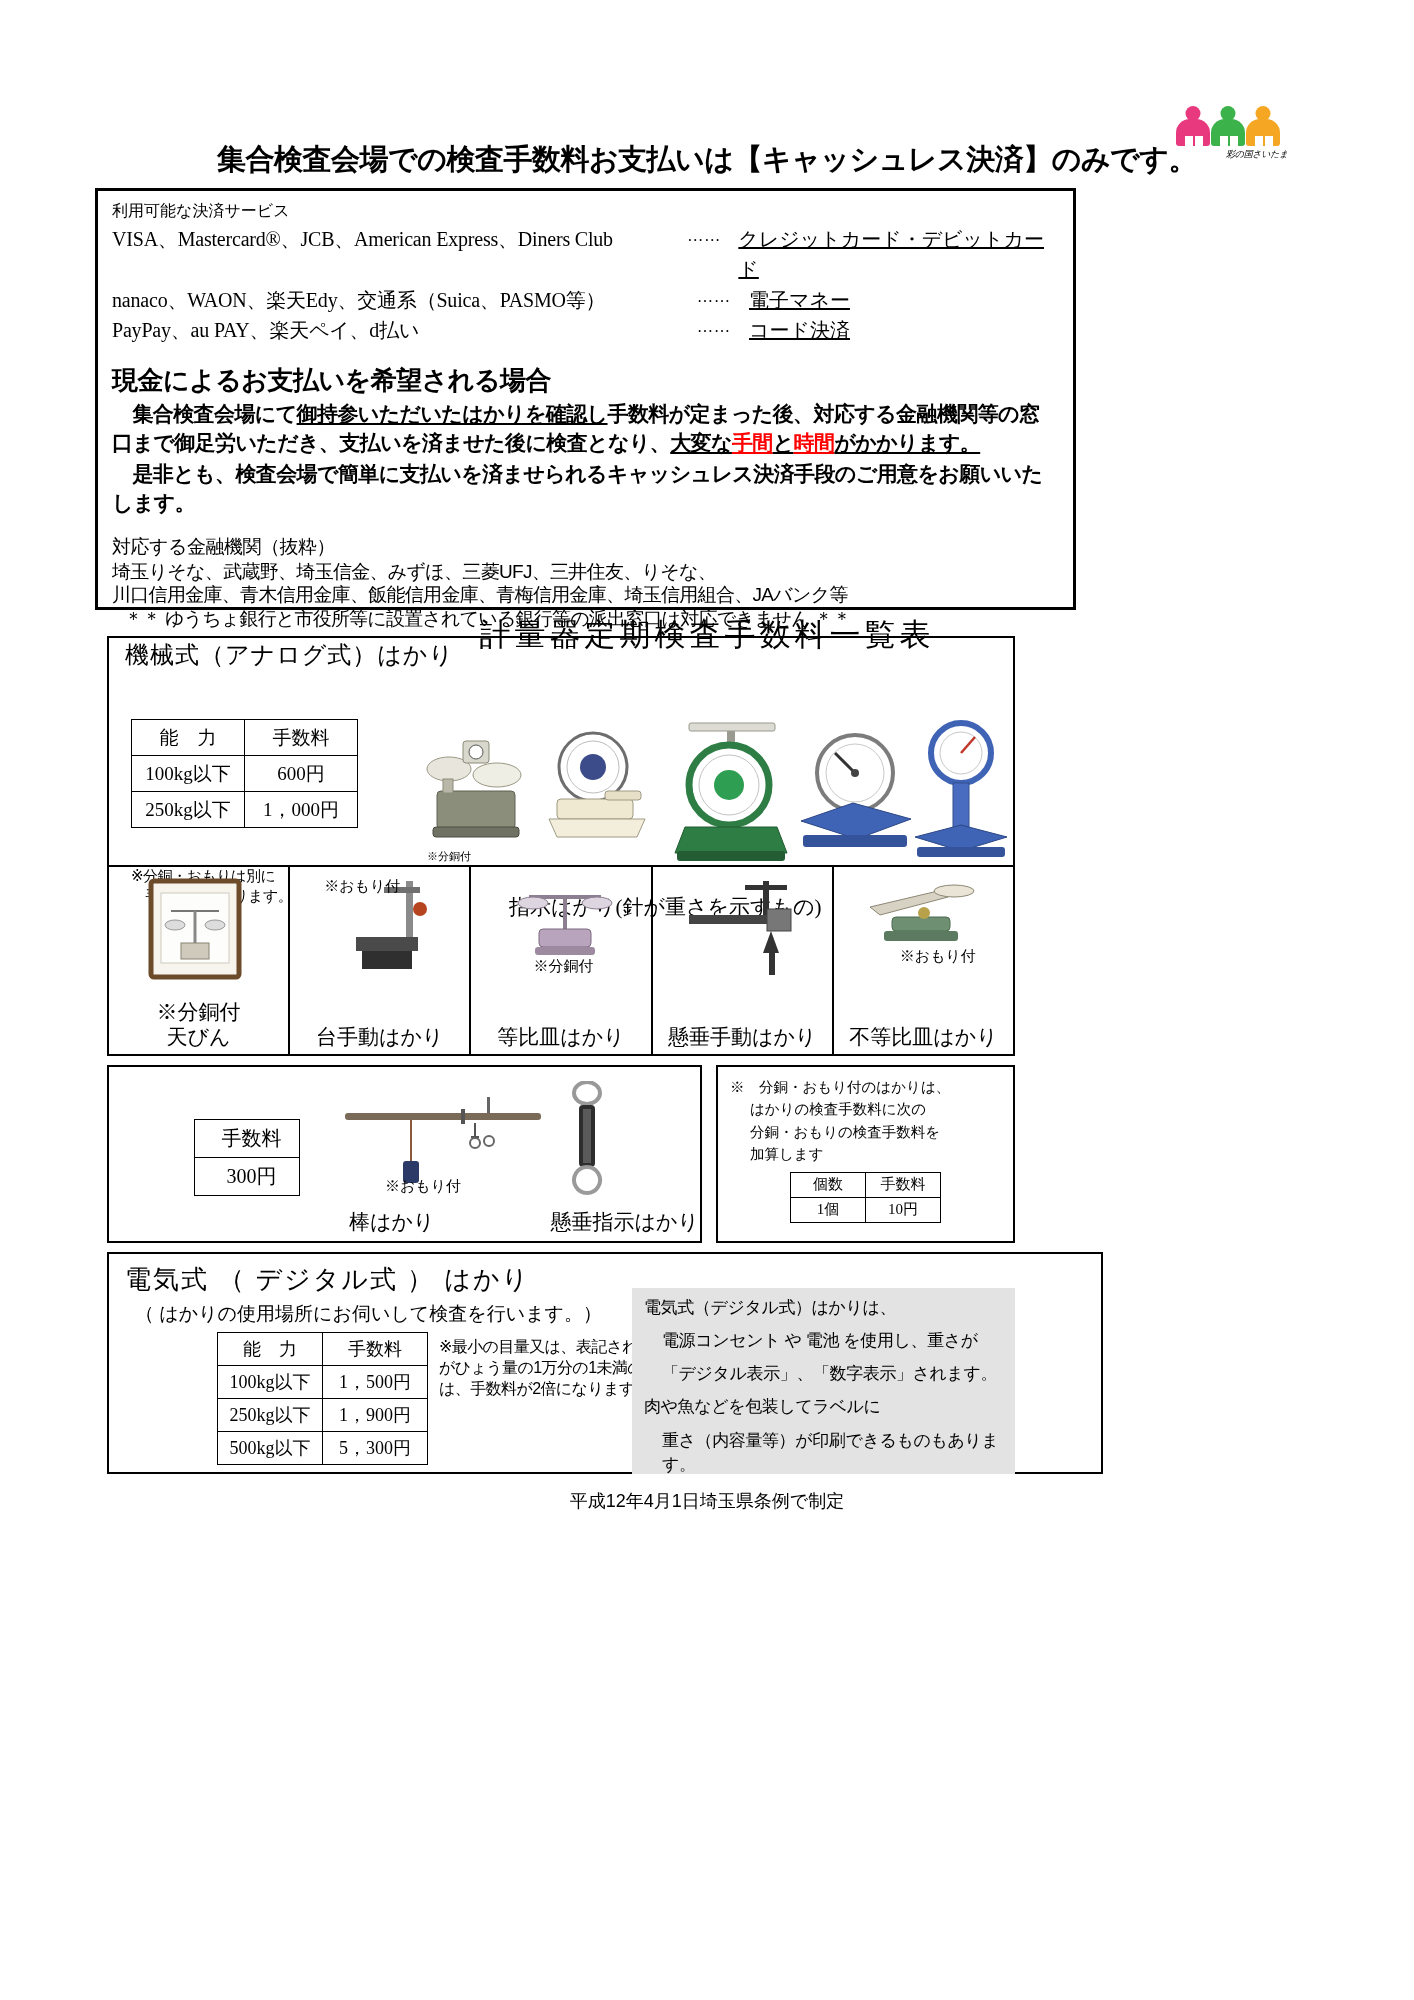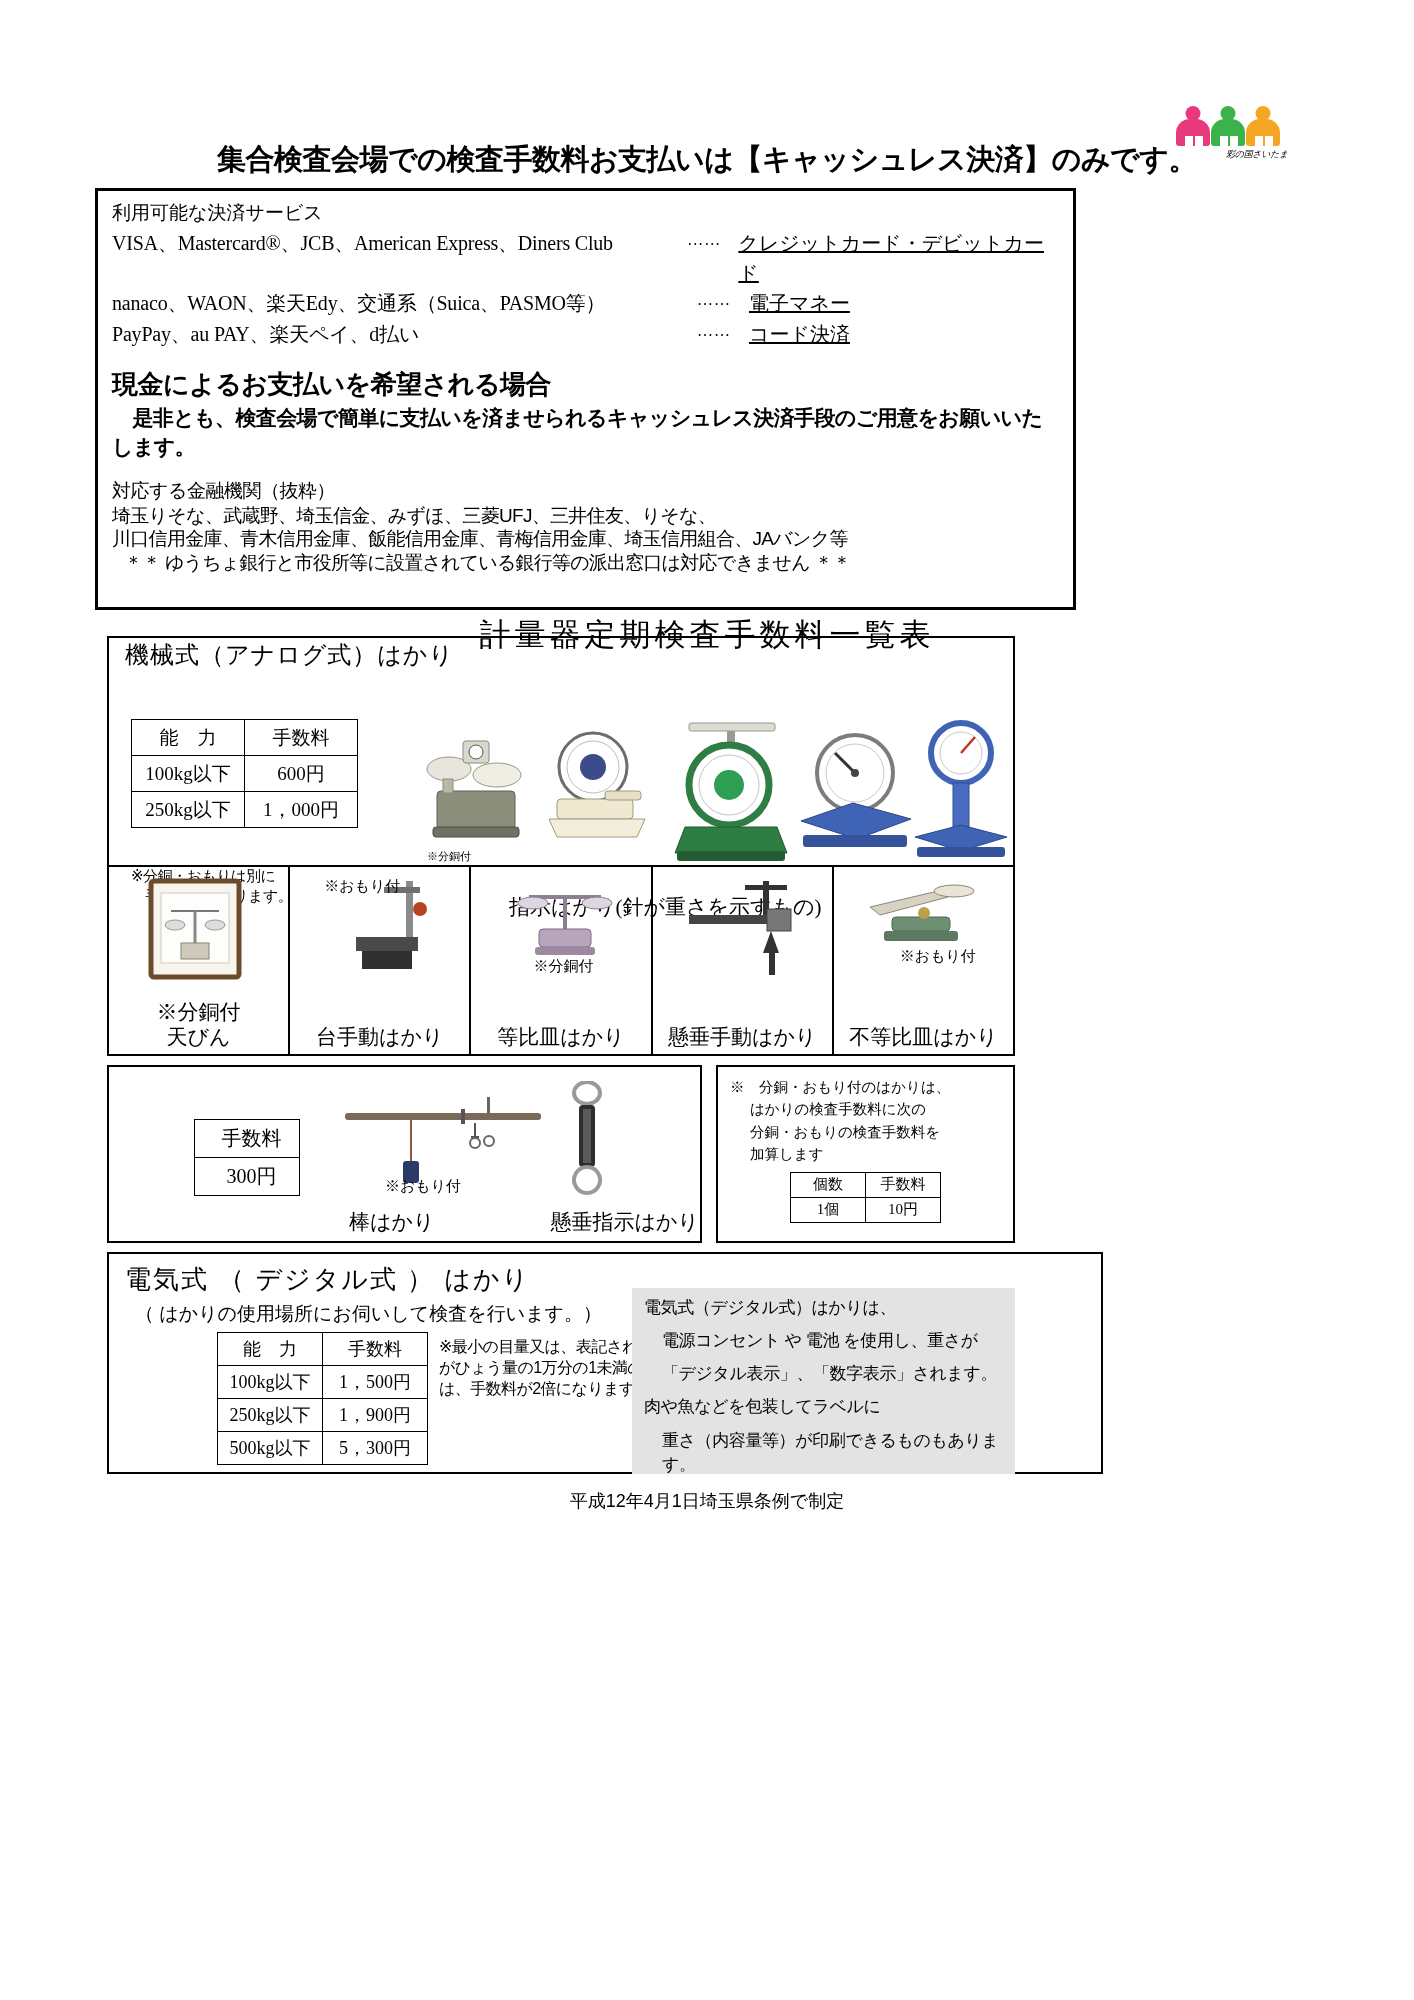--- a/index.html
+++ b/index.html
@@ -49,21 +49,21 @@
     letter-spacing:-0.5px;
   }
 
   
   .cashless-box {
     position:absolute; top:188px; left:95px;
     width:981px; height:422px;
     border:3px solid #000;
     padding:10px 14px 0 14px;
   }
-  .svc-title { font-size:19px; font-family:"Liberation Serif",serif; line-height:1.3; margin-bottom:2px; }
+  .svc-title { font-size:16px; font-family:"Liberation Serif",serif; line-height:1.3; margin-bottom:2px; }
   .svc-row { display:flex; align-items:flex-start; font-size:20px; line-height:1.52; font-family:"Liberation Serif",serif;}
   .svc-left { width:585px; letter-spacing:-0.2px;}
   .svc-dots { width:52px; letter-spacing:1px; font-size:16px;}
   .svc-right { text-decoration:underline; }
 
   .cash-head {
     font-family:"Liberation Sans","DejaVu Sans",sans-serif;
     font-weight:bold; font-size:26px; margin-top:18px; letter-spacing:-0.5px;
   }
   .cash-para {
@@ -242,20 +242,23 @@
     <span class="svc-right">電子マネー</span>
   </div>
   <div class="svc-row">
     <span class="svc-left">PayPay、au PAY、楽天ペイ、d払い</span>
     <span class="svc-dots">……</span>
     <span class="svc-right">コード決済</span>
   </div>
 
   <div class="cash-head">現金によるお支払いを希望される場合</div>
 
+  <div class="cash-para">
+    <span>　集合検査会場にて</span><span class="u">御持参いただいたはかりを確認し</span><span>手数料が定まった後、対応する金融機関等の窓口まで御足労いただき、支払いを済ませた後に検査となり、</span><span class="u">大変な</span><span class="u red">手間</span><span class="u">と</span><span class="u red">時間</span><span class="u">がかかります。</span>
+  </div>
 
   <div class="cash-para">　是非とも、検査会場で簡単に支払いを済ませられるキャッシュレス決済手段のご用意をお願いいたします。</div>
 
   <div class="bank-head">対応する金融機関（抜粋）</div>
   <div class="bank-line">埼玉りそな、武蔵野、埼玉信金、みずほ、三菱UFJ、三井住友、りそな、</div>
   <div class="bank-line">川口信用金庫、青木信用金庫、飯能信用金庫、青梅信用金庫、埼玉信用組合、JAバンク等</div>
   <div class="bank-note">＊＊ ゆうちょ銀行と市役所等に設置されている銀行等の派出窓口は対応できません ＊＊</div>
 </div>
 
 <div class="main-title">計量器定期検査手数料一覧表</div>

